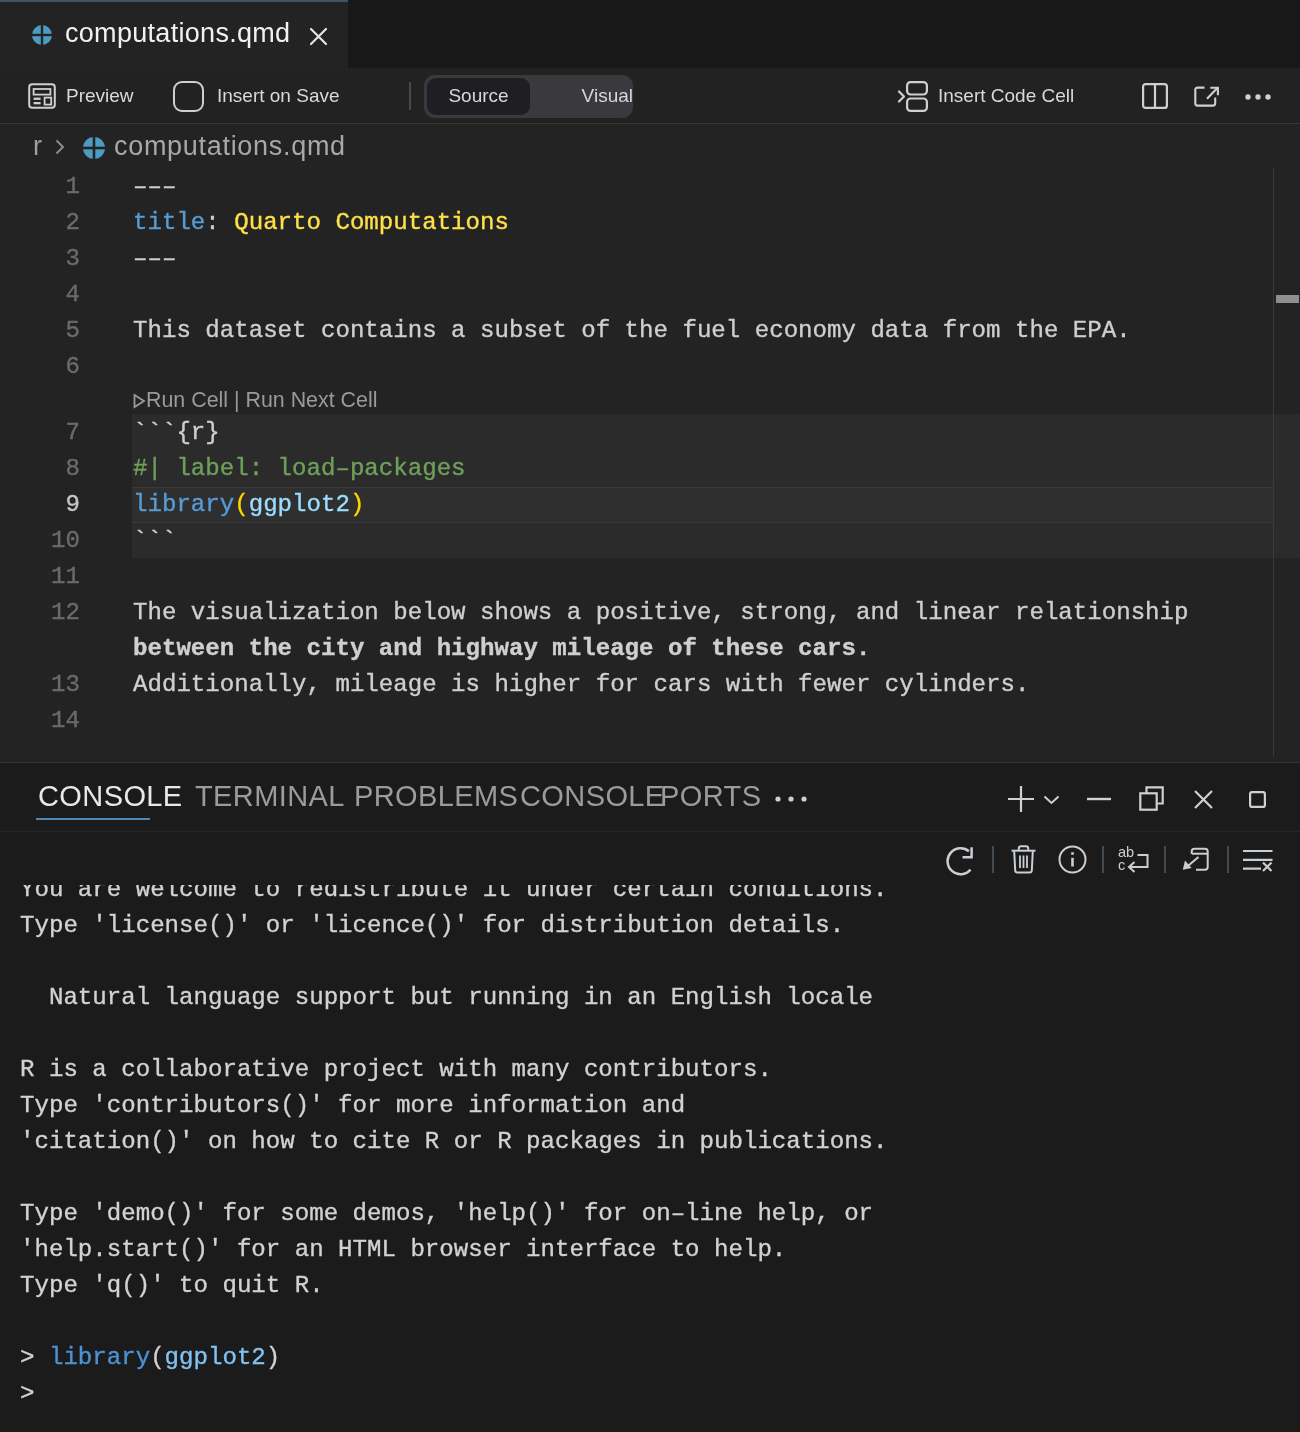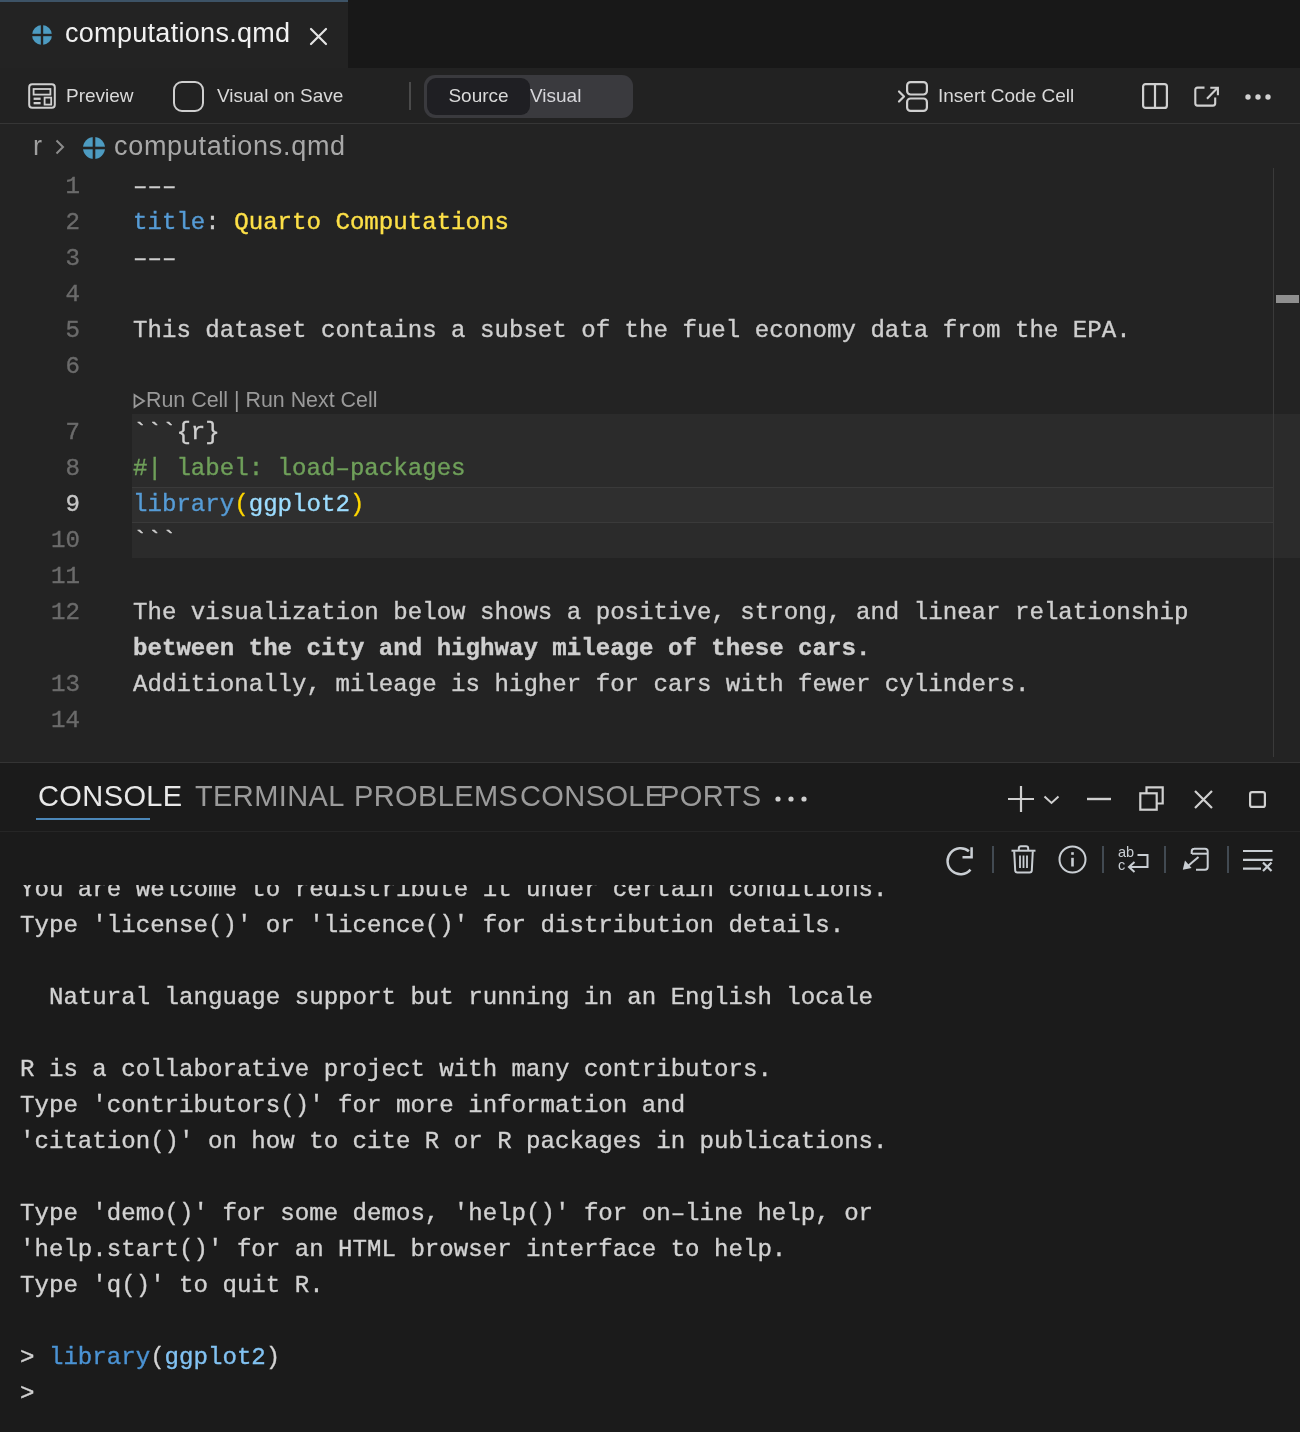--- a/index.html
+++ b/index.html
@@ -15,21 +15,21 @@
   #tabtitle { left:65px; top:0; height:66px; line-height:66px; font-size:27px; letter-spacing:0.3px; color:#f1f1f1; }
 
   
   #toolbar { left:0; top:68px; width:1300px; height:56px; background:#222222; border-bottom:1px solid #363636; }
   .tbtext { top:68px; height:55px; line-height:55px; font-size:19px; color:#d9d9d9; }
   #checkbox { left:173px; top:81px; width:31px; height:31px; border:2.5px solid #cfcfcf; border-radius:9px; }
   #tbsep { left:409px; top:82px; width:2px; height:28px; background:#4a4a4a; }
   #seggroup { left:424px; top:75px; width:209px; height:43px; background:#3a3a3e; border-radius:11px; }
   #segsource { left:427px; top:78px; width:103px; height:37px; background:#1f1f23; border-radius:9px; }
   #srclbl { left:427px; top:68px; width:103px; text-align:center; }
-  #vislbl { left:530px; top:68px; width:103px; text-align:left; color:#d6d6da; }
+  #vislbl { left:530px; top:68px; width:103px; text-align:right; color:#d6d6da; }
 
   
   #breadcrumb { left:0; top:124px; width:1300px; height:44px; background:#232323; }
   .bc { top:124px; height:44px; line-height:44px; font-size:27px; letter-spacing:0.7px; }
 
   
   #editor { left:0; top:168px; width:1300px; height:594px; background:#232323; }
   #cellbg { left:132px; top:414px; width:1168px; height:144px; background:#2b2b2b; }
   #curline { left:132px; top:487px; width:1141px; height:36px; background:#2f2f2f; border-top:1px solid #3a3a3a; border-bottom:1px solid #3a3a3a; }
   .ln { left:0; width:80px; text-align:right; color:#6b6b6b; }
@@ -67,21 +67,21 @@
     <rect x="9.8" y="0" width="2.4" height="22" fill="#232323"></rect>
     <rect x="0" y="9.8" width="22" height="2.4" fill="#232323"></rect>
   </svg>
 <svg class="abs" style="left:308px; top:26px;" width="21" height="21" viewBox="0 0 21 21">
     <path d="M3 3 L18 18 M18 3 L3 18" stroke="#e3e3e3" stroke-width="2.2" stroke-linecap="round"></path>
   </svg>
 
 <div class="abs" id="toolbar"></div>
 <div class="abs ui tbtext" style="left:66px;">Preview</div>
 <div class="abs" id="checkbox"></div>
-<div class="abs ui tbtext" style="left:217px;">Visual on Save</div>
+<div class="abs ui tbtext" style="left:217px;">Insert on Save</div>
 <div class="abs" id="tbsep"></div>
 <div class="abs" id="seggroup"></div>
 <div class="abs" id="segsource"></div>
 <div class="abs ui tbtext" id="srclbl">Source</div>
 <div class="abs ui tbtext" id="vislbl">Visual</div>
 <div class="abs ui tbtext" style="left:938px;">Insert Code Cell</div>
 <svg class="abs" style="left:28px; top:83px;" width="28" height="26" viewBox="0 0 28 26">
   <rect x="1.2" y="1.2" width="25.6" height="23.6" rx="3" fill="none" stroke="#d0d0d0" stroke-width="2"></rect>
   <rect x="5.6" y="6" width="16.8" height="5.6" fill="none" stroke="#d0d0d0" stroke-width="1.8"></rect>
   <rect x="5.6" y="14.6" width="7" height="2.3" fill="#d0d0d0"></rect>

